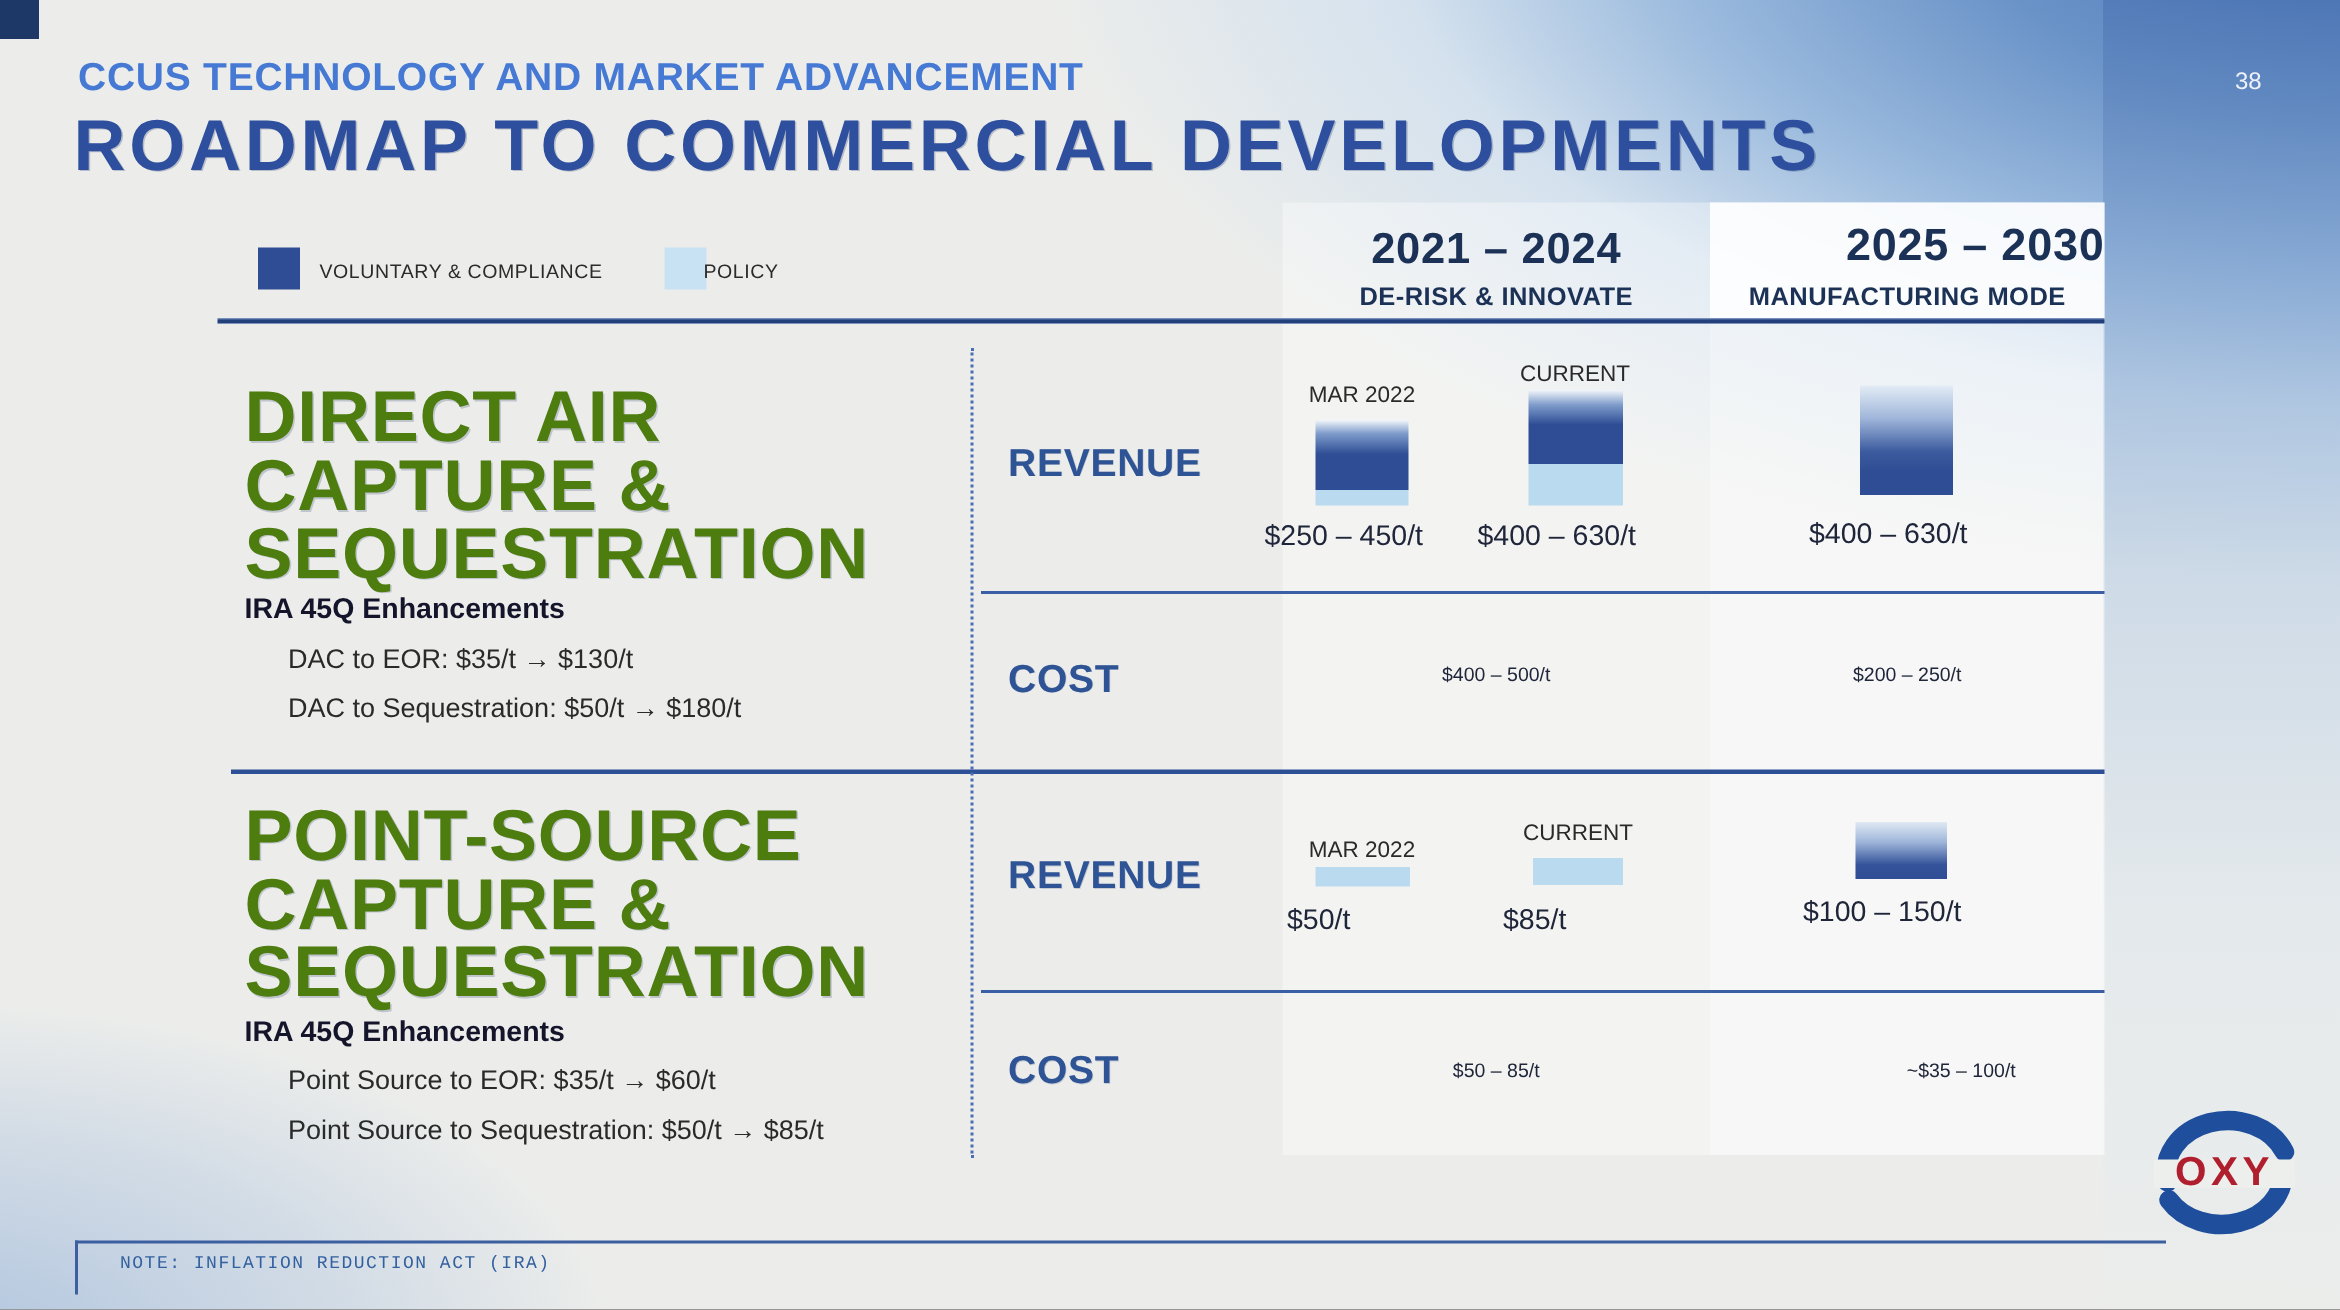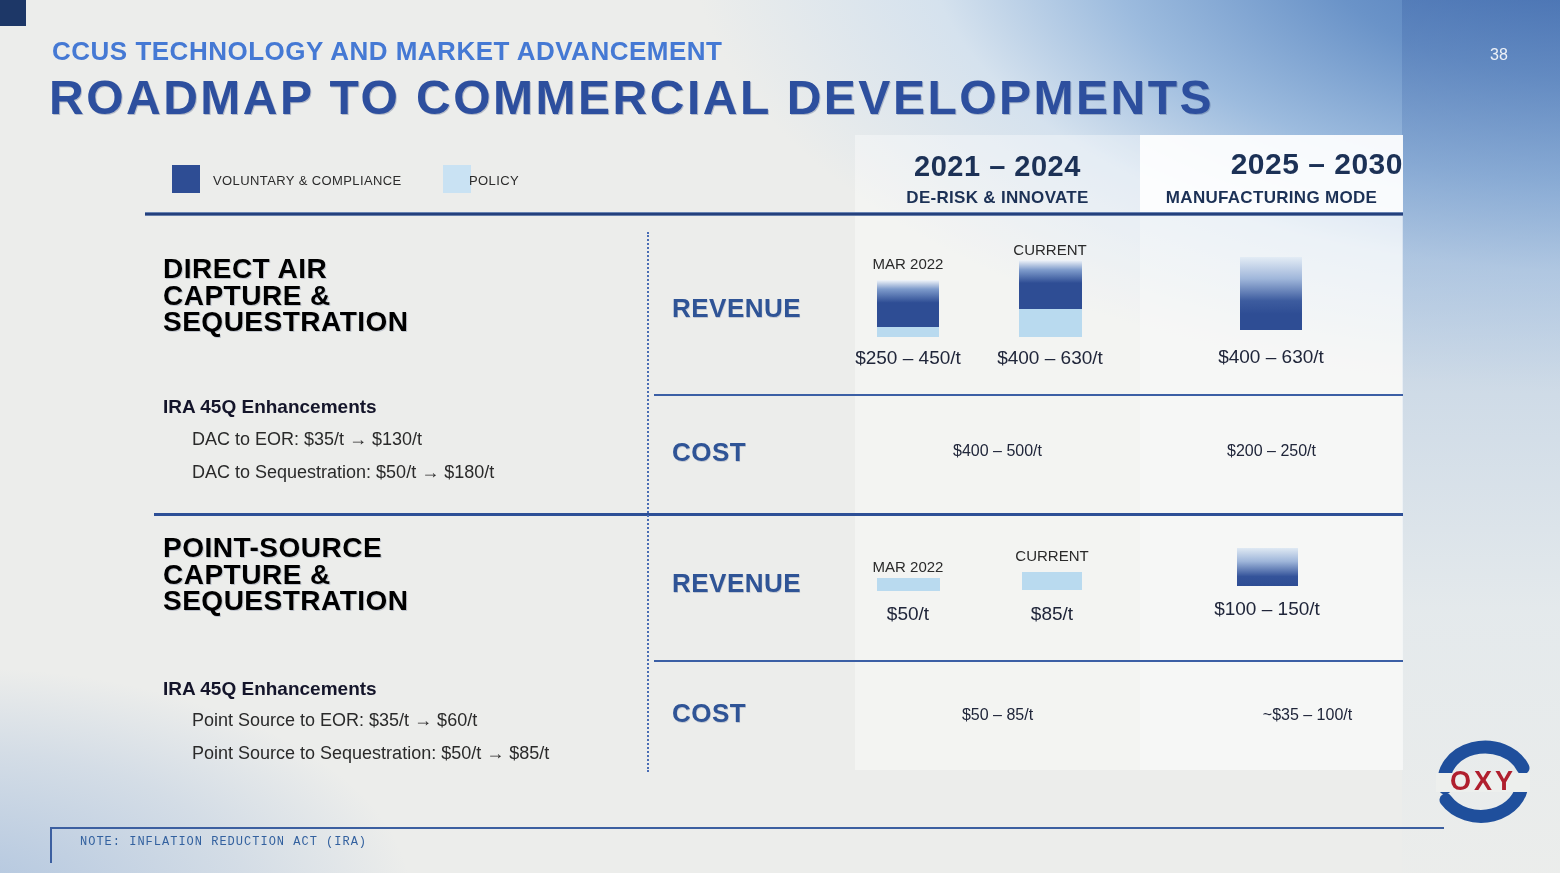--- a/index.html
+++ b/index.html
@@ -46,42 +46,42 @@
 
   
   .rule-header{left:145px;top:212px;width:1258px;height:4px;
     background:linear-gradient(180deg,#8fa9d0 0%,#24407c 35%,#24407c 75%,#a9bcd8 100%);}
   .rule-thin1{left:654px;top:394px;width:749px;height:2px;background:#3b5fa5;}
   .rule-section{left:154px;top:513px;width:1249px;height:3px;background:#2d4f96;}
   .rule-thin2{left:654px;top:660px;width:749px;height:2px;background:#3b5fa5;}
   .vdivider{left:647px;top:232px;height:540px;width:0;border-left:2px dotted #4a6db5;}
 
   
-  .sec-title{font-size:28px;line-height:.95;font-weight:bold;color:#000000;letter-spacing:.5px;
+  .sec-title{font-size:48px;line-height:.95;font-weight:bold;color:#4d7c0f;letter-spacing:.5px;
     text-shadow:1px 1px 0 rgba(30,50,100,.22);}
   .sec1-title{left:163px;top:256px;}
   .sec2-title{left:163px;top:535px;}
   .enh-title{font-size:19px;font-weight:bold;color:#14152a;}
   .enh1-title{left:163px;top:396px;}
   .enh2-title{left:163px;top:678px;}
   .enh-item{font-size:18px;color:#2a2a2a;}
   .e11{left:192px;top:429px;} .e12{left:192px;top:462px;}
   .e21{left:192px;top:710px;} .e22{left:192px;top:743px;}
 
   
   .rowlabel{font-size:26px;font-weight:bold;color:#2f5496;letter-spacing:.5px;
     text-shadow:.5px .5px 0 rgba(40,60,110,.2);}
   .rev1{left:672px;top:293px;} .cost1{left:672px;top:437px;}
   .rev2{left:672px;top:568px;} .cost2{left:672px;top:698px;}
 
   
   .bar{position:absolute;}
   .barlabel{position:absolute;text-align:center;font-size:15px;color:#2a2a2a;}
-  .barvalue{position:absolute;text-align:center;font-size:19px;color:#20263a;}
-  .costvalue{position:absolute;text-align:center;font-size:16px;color:#20263a;}
+  .barvalue{position:absolute;text-align:left;font-size:19px;color:#20263a;}
+  .costvalue{position:absolute;text-align:center;font-size:13px;color:#20263a;}
 
   .dac-b1{left:877px;top:280px;width:62px;height:57px;
     background:linear-gradient(180deg,#f2f6fa 0%,#7e9bcb 16%,#2e4d94 40%,#2e4d94 82%,#b9daef 82%,#b9daef 100%);}
   .dac-b2{left:1019px;top:260px;width:63px;height:77px;
     background:linear-gradient(180deg,#f2f6fa 0%,#7e9bcb 13%,#2e4d94 30%,#2e4d94 64%,#b9daef 64%,#b9daef 100%);}
   .dac-b3{left:1240px;top:257px;width:62px;height:73px;
     background:linear-gradient(180deg,#e3ecf5 0%,#9fb6da 30%,#3d5c9f 60%,#2e4d94 78%,#2e4d94 100%);}
   .ps-b1{left:877px;top:578px;width:63px;height:13px;background:#b9daef;}
   .ps-b2{left:1022px;top:572px;width:60px;height:18px;background:#b9daef;}
   .ps-b3{left:1237px;top:548px;width:61px;height:38px;

